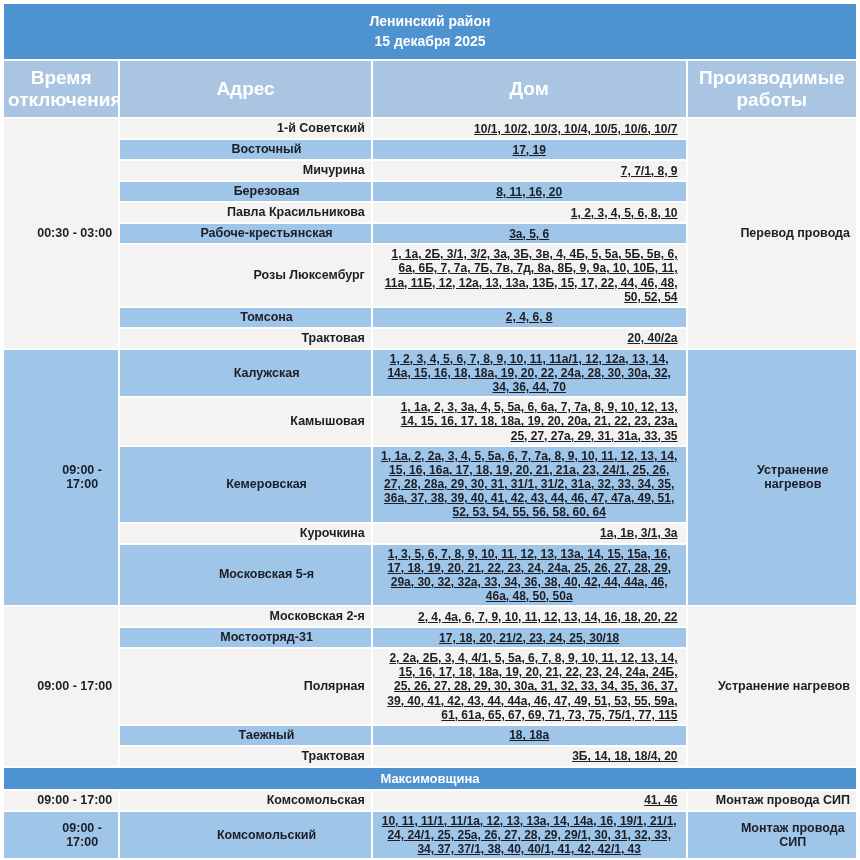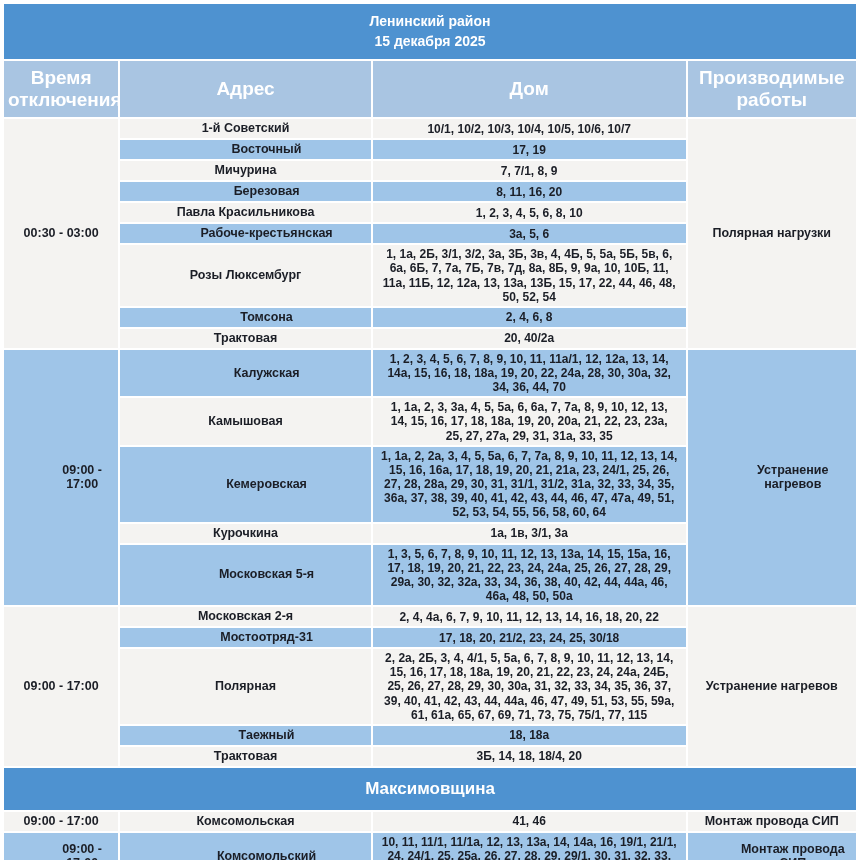--- a/index.html
+++ b/index.html
@@ -46,38 +46,39 @@
   }
   thead th {
     background: var(--header-blue);
     color: var(--header-text);
     font-size: 19px;
     padding: 6px 4px;
   }
   td.section {
     background: var(--title-blue);
     color: var(--header-text);
-    font-size: 17px;
-    padding: 11px 6px;
+    font-size: 13px;
+    padding: 3px 6px;
   }
   td.blue  { background: var(--row-blue); padding-left: 48px; }
-  td.plain { background: var(--row-plain); }
+  td.plain { background: var(--row-plain); text-align: right; }
   td.time-cell, td.work-cell {
     font-size: 12.5px;
     line-height: 1.15;
     margin-left: 36px;
   }
   td.address-cell {
     font-size: 12.5px;
     line-height: 1.2;
   }
   td.houses-cell {
     font-size: 12px;
     line-height: 1.18;
     padding: 2px 8px;
+    text-decoration: underline;
   }
 </style>
 </head>
 <body>
 
 <table class="outage">
   <colgroup>
     <col class="c-time">
     <col class="c-addr">
     <col class="c-house">
@@ -95,21 +96,21 @@
       <th>Адрес</th>
       <th>Дом</th>
       <th>Производимые работы</th>
     </tr>
   </thead>
   <tbody>
       <tr>
         <td class="time-cell plain" rowspan="9">00:30 - 03:00</td>
         <td class="address-cell plain">1-й Советский</td>
         <td class="houses-cell plain">10/1, 10/2, 10/3, 10/4, 10/5, 10/6, 10/7</td>
-        <td class="work-cell plain" rowspan="9">Полярная нагрузки</td>
+        <td class="work-cell plain" rowspan="9">Перевод провода</td>
       </tr>
       <tr>
         <td class="address-cell blue">Восточный</td>
         <td class="houses-cell blue">17, 19</td>
       </tr>
       <tr>
         <td class="address-cell plain">Мичурина</td>
         <td class="houses-cell plain">7, 7/1, 8, 9</td>
       </tr>
       <tr>

